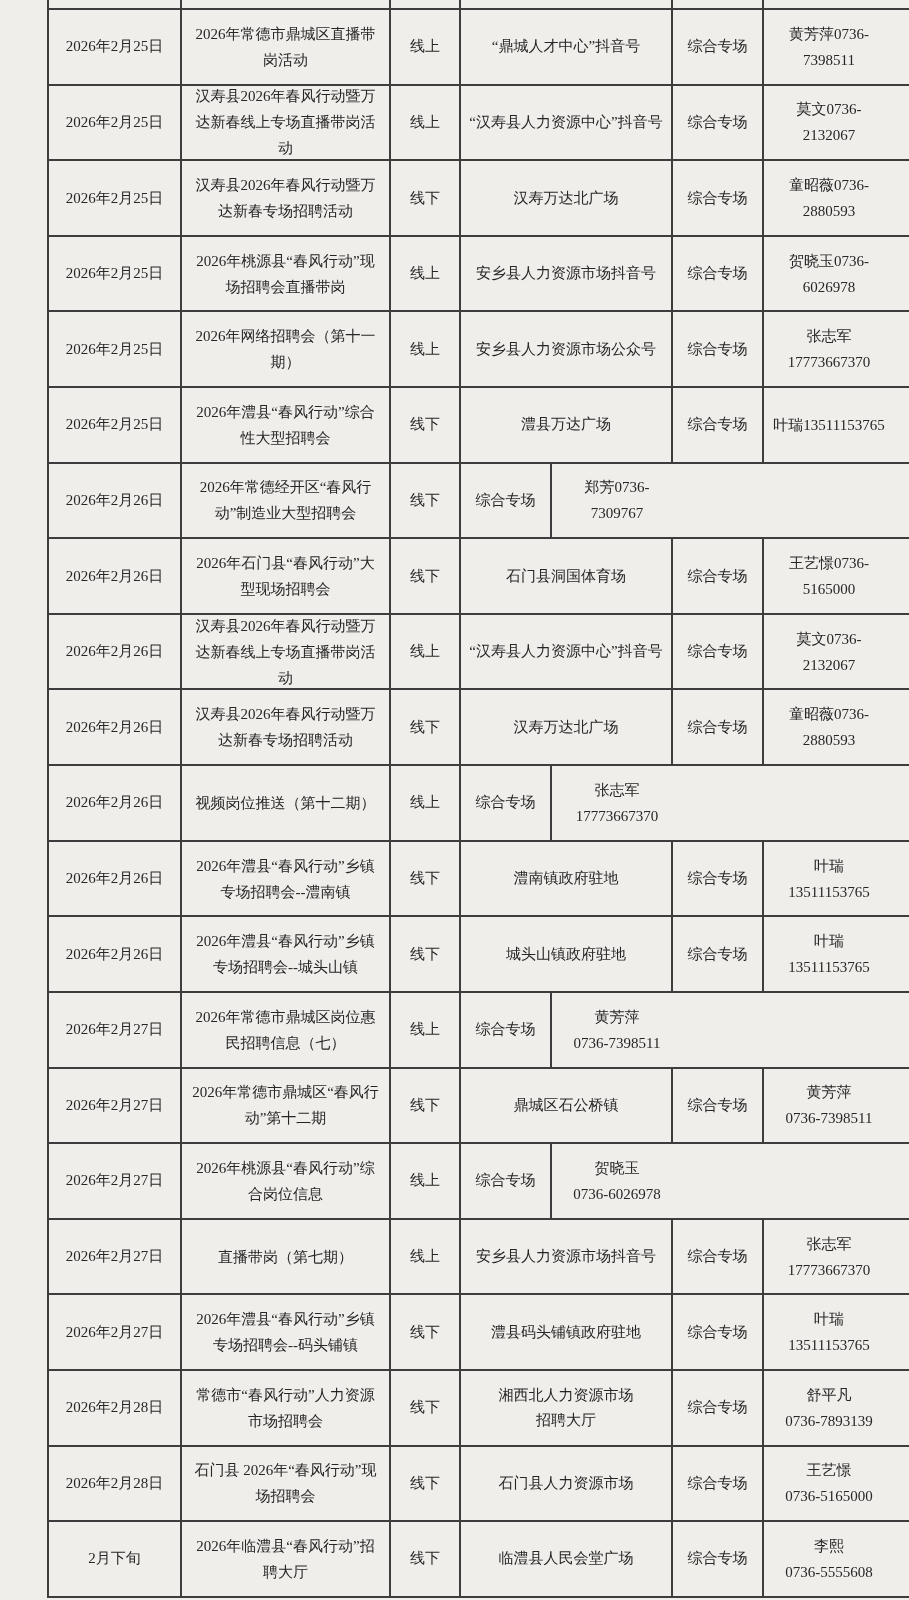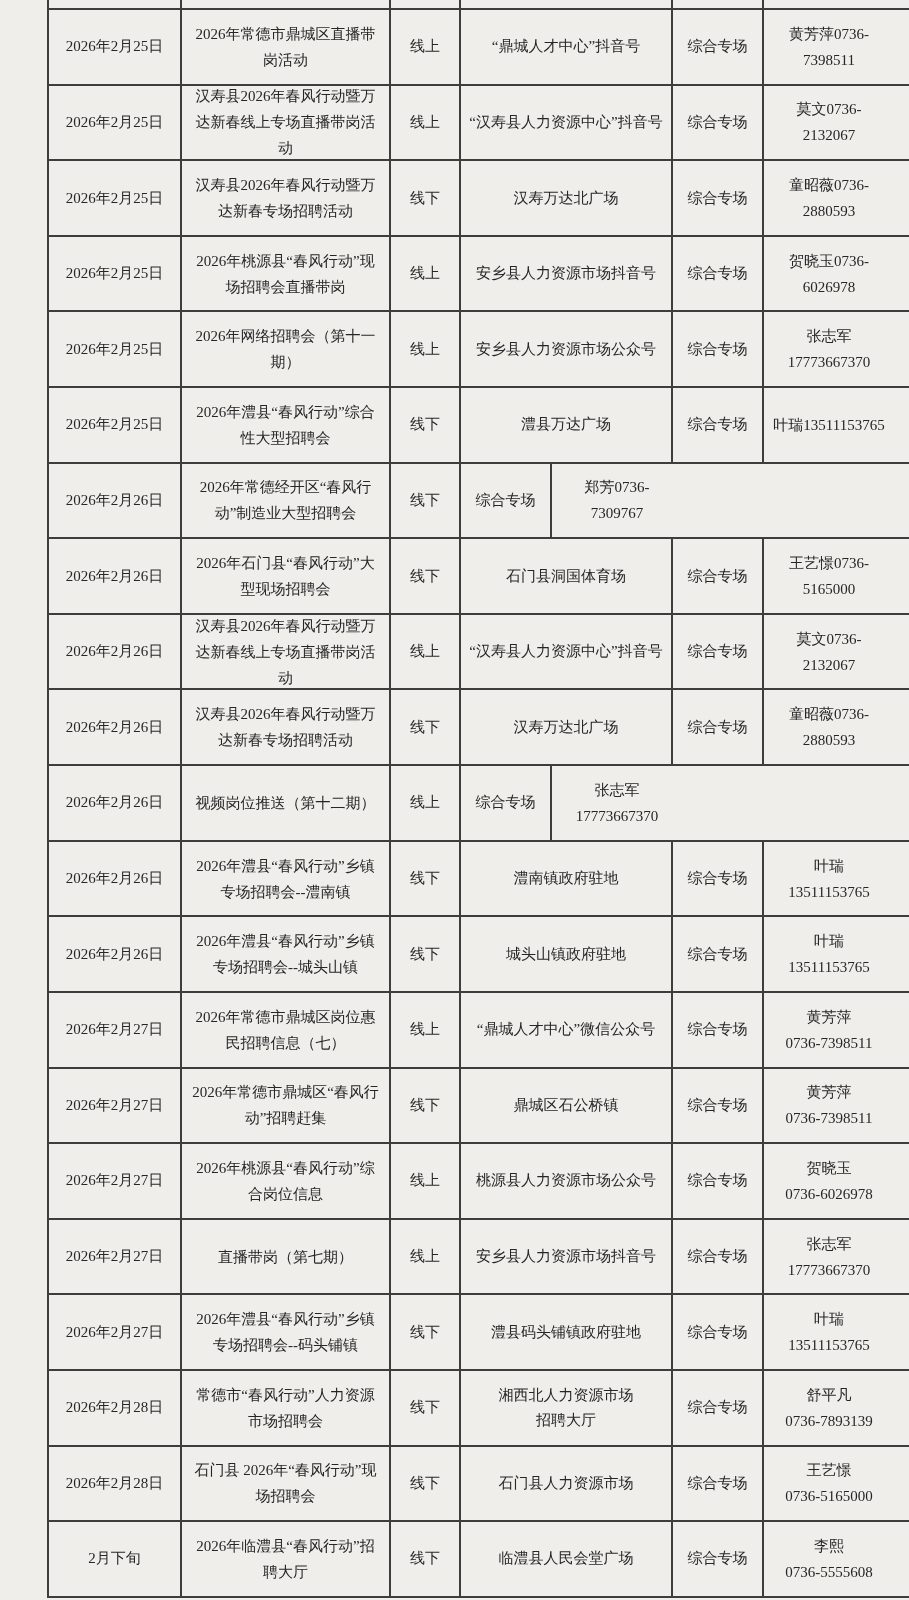--- a/index.html
+++ b/index.html
@@ -163,39 +163,37 @@
         <div class="cell col-mode">线下</div>
         <div class="cell col-venue">城头山镇政府驻地</div>
         <div class="cell col-category">综合专场</div>
         <div class="cell col-contact">叶瑞
 13511153765</div>
       </div>
       <div class="row">
         <div class="cell col-date">2026年2月27日</div>
         <div class="cell col-event">2026年常德市鼎城区岗位惠民招聘信息（七）</div>
         <div class="cell col-mode">线上</div>
-        <div class="cell col-venue">“鼎城人才中心”微信公众号</div>
         <div class="cell col-category">综合专场</div>
         <div class="cell col-contact">黄芳萍
 0736-7398511</div>
       </div>
       <div class="row">
         <div class="cell col-date">2026年2月27日</div>
-        <div class="cell col-event">2026年常德市鼎城区“春风行动”招聘赶集</div>
+        <div class="cell col-event">2026年常德市鼎城区“春风行动”第十二期</div>
         <div class="cell col-mode">线下</div>
         <div class="cell col-venue">鼎城区石公桥镇</div>
         <div class="cell col-category">综合专场</div>
         <div class="cell col-contact">黄芳萍
 0736-7398511</div>
       </div>
       <div class="row">
         <div class="cell col-date">2026年2月27日</div>
         <div class="cell col-event">2026年桃源县“春风行动”综合岗位信息</div>
         <div class="cell col-mode">线上</div>
-        <div class="cell col-venue">桃源县人力资源市场公众号</div>
         <div class="cell col-category">综合专场</div>
         <div class="cell col-contact">贺晓玉
 0736-6026978</div>
       </div>
       <div class="row">
         <div class="cell col-date">2026年2月27日</div>
         <div class="cell col-event">直播带岗（第七期）</div>
         <div class="cell col-mode">线上</div>
         <div class="cell col-venue">安乡县人力资源市场抖音号</div>
         <div class="cell col-category">综合专场</div>

